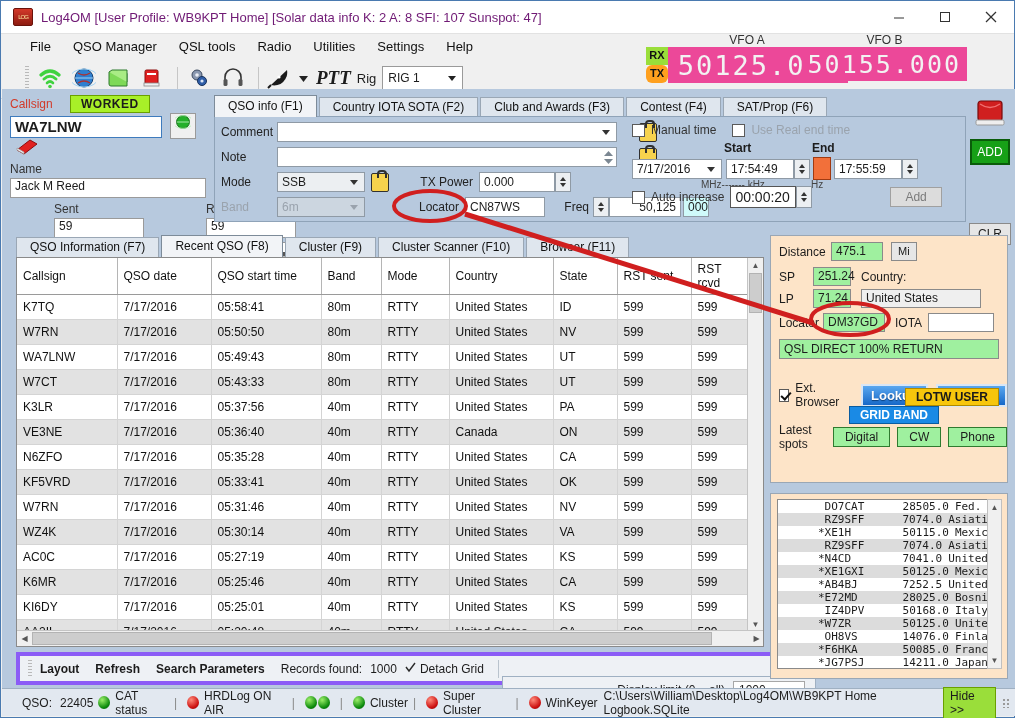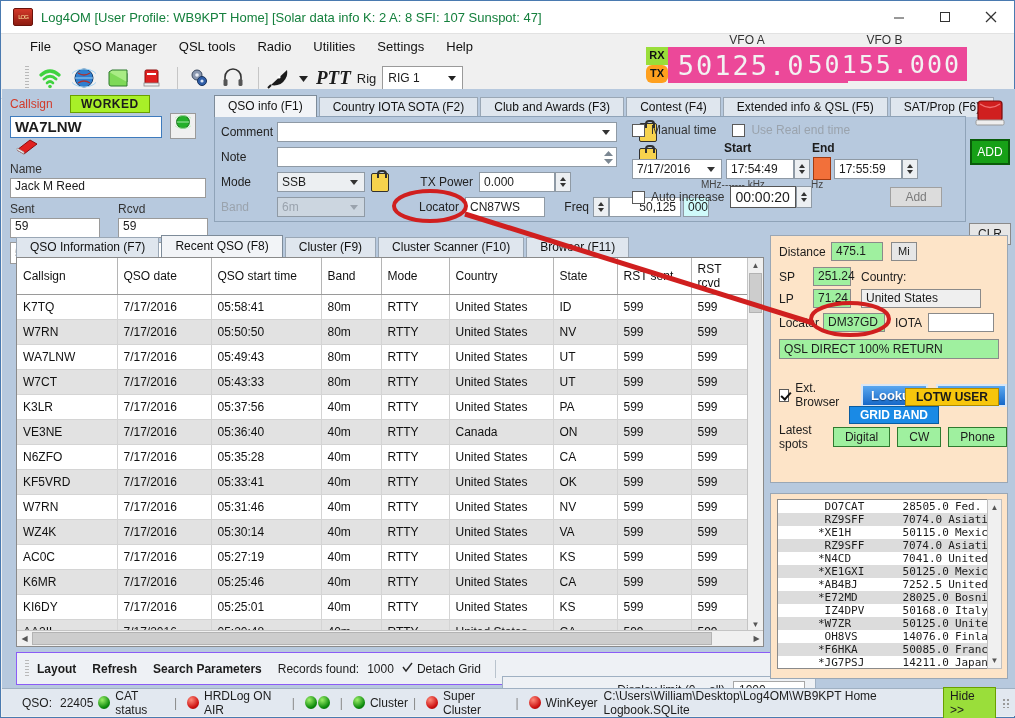--- a/index.html
+++ b/index.html
@@ -21,21 +21,21 @@
     height:32px;background:#ffffff;display:flex;align-items:center;
     border-bottom:1px solid #e2e2e2;
   }
   #app-icon{
     width:18px;height:16px;margin-left:12px;margin-right:8px;
     background:linear-gradient(#d43a2a,#8d1b10);
     border:1px solid #6a120a;border-radius:2px;position:relative;
     font-size:6px;color:#ffe9a0;text-align:center;line-height:16px;
     letter-spacing:-1px;font-family:"Liberation Sans",sans-serif;
   }
-  #title-text{font-size:13px;color:#15803d;}
+  #title-text{font-size:13px;color:#701a75;}
   #win-buttons{margin-left:auto;display:flex;height:32px;}
   .win-btn{width:46px;height:32px;display:flex;align-items:center;justify-content:center;
     font-size:14px;color:#333;}
   .win-btn svg{display:block;}
 
   
   #menubar{height:24px;background:#f0f0f0;display:flex;align-items:center;padding-left:18px;}
   .menu-item{padding:3px 11px;font-size:13px;color:#111;}
 
   
@@ -84,21 +84,21 @@
   #callsign-input{
     width:152px;height:22px;box-sizing:border-box;border:1px solid #3e7bbd;background:#fff;
     font-weight:bold;font-size:15px;padding:0 4px;line-height:20px;margin-top:2px;display:inline-block;
     vertical-align:middle;}
   .globe-btn{width:24px;height:24px;display:inline-block;vertical-align:middle;margin-left:5px;
     border:1px solid #9a9a9a;background:#f0f0f0;text-align:center;line-height:22px;}
   .book-ico{display:inline-block;vertical-align:middle;margin-left:6px;}
   #name-input{width:196px;height:20px;box-sizing:border-box;border:1px solid #9a9a9a;background:#fff;
     font-size:12px;padding:0 4px;margin-top:2px;}
   .sr-row{display:flex;gap:18px;margin-top:4px;}
-  .sr-col{width:90px;}
+  .sr-col{width:90px;margin-left:44px;}
   .sr-in{width:90px;height:20px;box-sizing:border-box;border:1px solid #9a9a9a;background:#fff;
     font-size:12px;padding:0 4px;margin-top:2px;}
   .sr-sel{width:90px;height:22px;box-sizing:border-box;border:1px solid #9a9a9a;background:#fff;
     font-size:12px;padding:0 4px;margin-top:4px;position:relative;line-height:20px;}
   .sr-sel .caret{position:absolute;right:7px;top:9px;border-left:4px solid transparent;
     border-right:4px solid transparent;border-top:5px solid #555;}
 
   
   .tabrow{display:flex;align-items:flex-end;height:22px;}
   .tab{
@@ -146,21 +146,21 @@
   #vscroll{position:absolute;right:0;top:0;width:15px;height:374px;background:#f0f0f0;
     border-left:1px solid #c4c4c4;}
   #hscroll{position:absolute;left:0;bottom:0;height:15px;width:747px;background:#f0f0f0;
     border-top:1px solid #c4c4c4;}
   .sb-arrow{width:15px;height:15px;display:flex;align-items:center;justify-content:center;
     background:#f0f0f0;font-size:8px;color:#555;}
   .sb-thumb{background:#cdcdcd;border:1px solid #b3b3b3;box-sizing:border-box;}
 
   
   #grid-toolbar{position:absolute;left:14px;top:651px;width:800px;height:33px;
-    background:#eef1f5;border:1px solid #8b5cf6;box-sizing:border-box;display:flex;align-items:center;}
+    background:#eef1f5;border:4px solid #8b5cf6;box-sizing:border-box;display:flex;align-items:center;}
   .gt-grip{width:4px;height:18px;margin:0 8px;
     background:repeating-linear-gradient(to bottom,#b9b9b9 0 1px,transparent 1px 3px);}
   .gt-b{font-weight:bold;font-size:12px;margin-right:16px;}
   .gt-t{font-size:12px;margin-right:8px;}
   #display-limit-box{position:absolute;left:500px;top:651px;width:314px;height:28px;
     background:#eef1f5;border:1px solid #9fb0c2;box-sizing:border-box;
     display:flex;align-items:center;justify-content:flex-end;padding-right:10px;}
   #display-limit-val{width:72px;height:19px;box-sizing:border-box;background:#fff;border:1px solid #a7a7a7;
     font-size:12px;padding:0 5px;margin-left:8px;line-height:17px;}
 
@@ -398,21 +398,20 @@
           </div>
         </div>
       </div>
     </div>
 
     <div class="tabrow" id="qso-tabs-row" style="position:absolute;left:212px;top:6px;">
       <div class="tab active">QSO info (F1)</div>
       <div class="tab">Country IOTA SOTA (F2)</div>
       <div class="tab">Club and Awards (F3)</div>
       <div class="tab">Contest (F4)</div>
-      <div class="tab">Extended info &amp; QSL (F5)</div>
       <div class="tab">SAT/Prop (F6)</div>
     </div>
 
     <div id="qso-panel" style="top:27px;left:212px;">
       <div class="f-row">
         <div class="f-lbl">Comment</div>
         <div class="inp combo" style="width:340px;">
           <span></span>
           <span class="caret"></span>
         </div>

